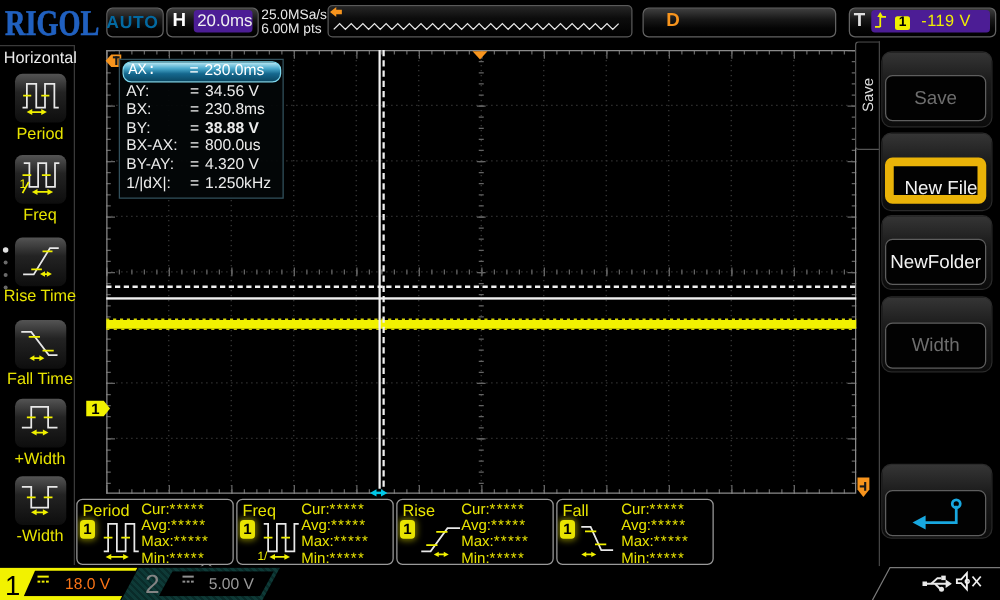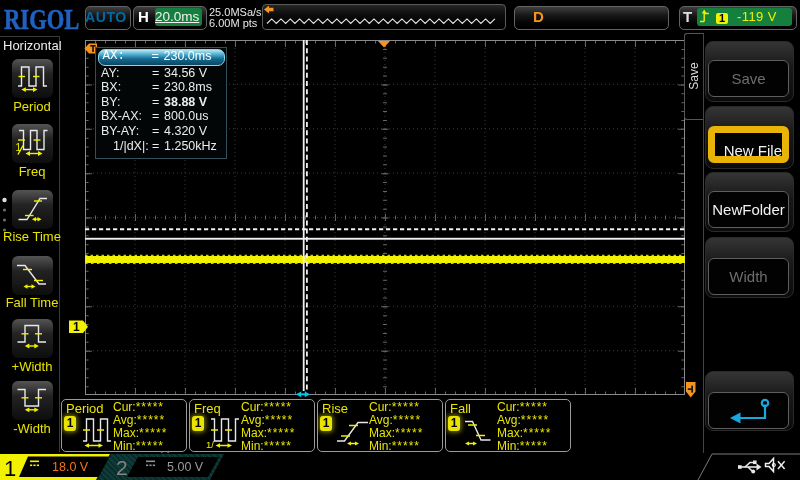--- a/index.html
+++ b/index.html
@@ -1,22 +1,22 @@
 <!DOCTYPE html>
 <html><head>
 <meta charset="utf-8">
 <style>
 html,body{margin:0;padding:0;background:#000;}
 #screen{position:relative;width:800px;height:480px;background:#000;overflow:hidden;
  font-family:"Liberation Sans",sans-serif;}
 .abs{position:absolute;}
 .tbox{position:absolute;top:6px;height:22px;border:1px solid #636363;border-radius:5px;
  background:linear-gradient(180deg,#3e3e3e 0%,#181818 38%,#050505 70%,#000 100%);}
-.inner{position:absolute;background:#15803d;border-radius:3px;color:#f0f0f0;font-size:14px;
- text-align:left;text-decoration:underline;}
+.inner{position:absolute;background:#4c1d95;border-radius:3px;color:#f0f0f0;font-size:14px;
+ text-align:right;}
 .st{letter-spacing:1px;}
 </style>
 </head>
 <body>
 <div id="screen">
 
 <div class="abs" style="left:0;top:0;width:800px;height:31px;background:#000;"></div>
 <div class="abs" style="left:4px;top:6px;width:110px;height:28px;color:#2060c0;
  font-family:'Liberation Serif',serif;font-weight:bold;font-size:29px;line-height:27px;-webkit-text-stroke:0.5px #2466c6;
  transform:scaleX(0.78);transform-origin:0 0;">RIGOL</div>
@@ -153,21 +153,21 @@
         <span style="position:absolute;left:5px;">BX-AX:</span>
         <span style="position:absolute;left:56px;">=</span>
         <span style="position:absolute;left:68px;">800.0us</span>
       </div>
  <div style="position:relative;height:14.6px;">
         <span style="position:absolute;left:5px;">BY-AY:</span>
         <span style="position:absolute;left:56px;">=</span>
         <span style="position:absolute;left:68px;">4.320 V</span>
       </div>
  <div style="position:relative;height:14.6px;">
-        <span style="position:absolute;left:5px;margin-left:12px;">1/|dX|:</span>
+        <span style="position:absolute;left:5px;">1/|dX|:</span>
         <span style="position:absolute;left:56px;">=</span>
         <span style="position:absolute;left:68px;">1.250kHz</span>
       </div>
 </div>
 
 <div class="abs" style="left:0;top:36px;width:60px;height:1px;background:#3a3a3a;"></div>
 <div class="abs" style="left:59px;top:36px;width:1px;height:416px;background:#3a3a3a;"></div>
 <div class="abs" style="left:3px;top:38px;color:#ececec;font-size:13px;">Horizontal</div>
 <div id="leftmenu">
       <div class="abs" style="left:12px;top:59px;width:41px;height:39px;border-radius:6px;background:linear-gradient(180deg,#545454 0%,#232323 38%,#0d0d0d 100%);">

